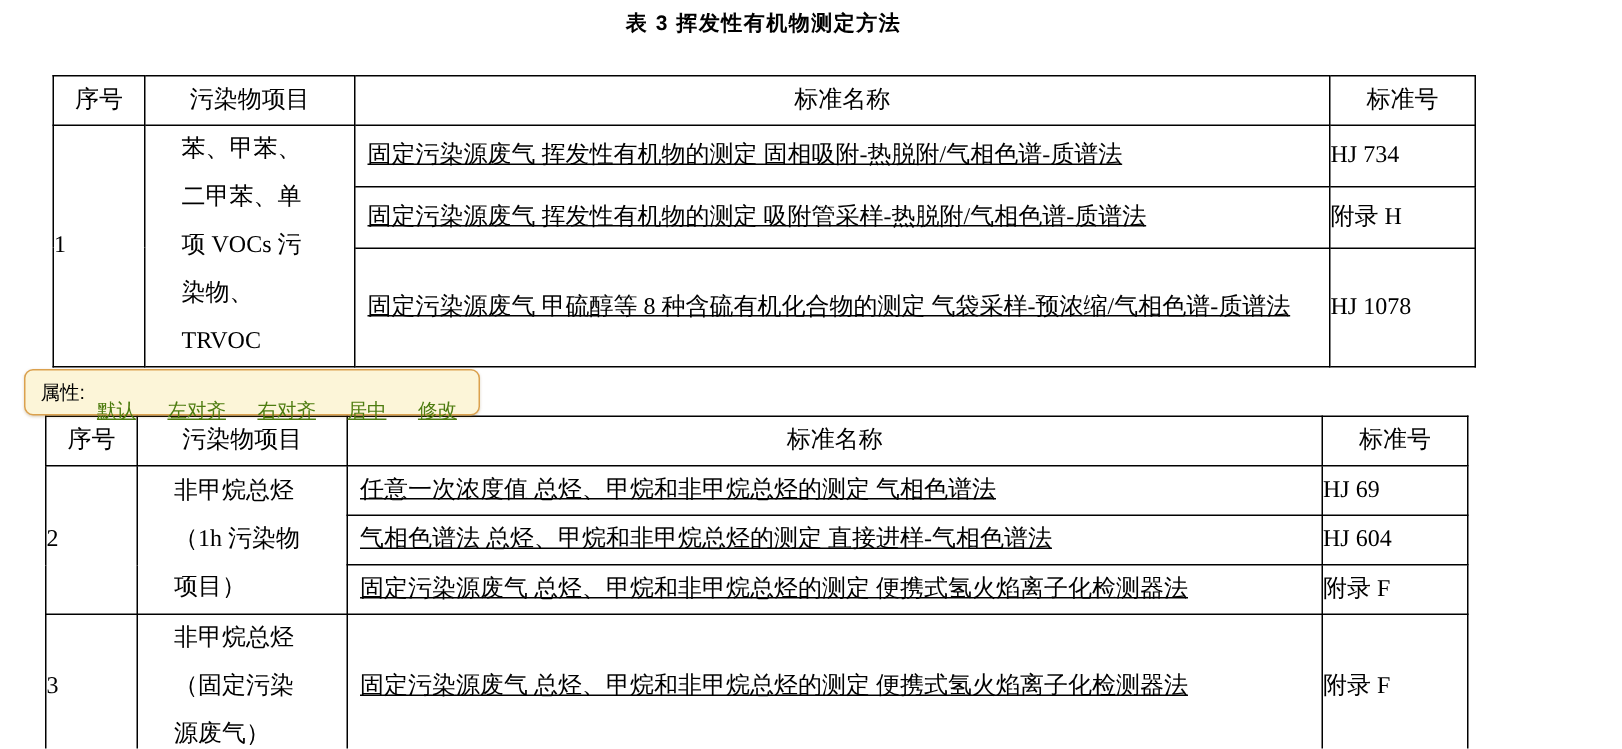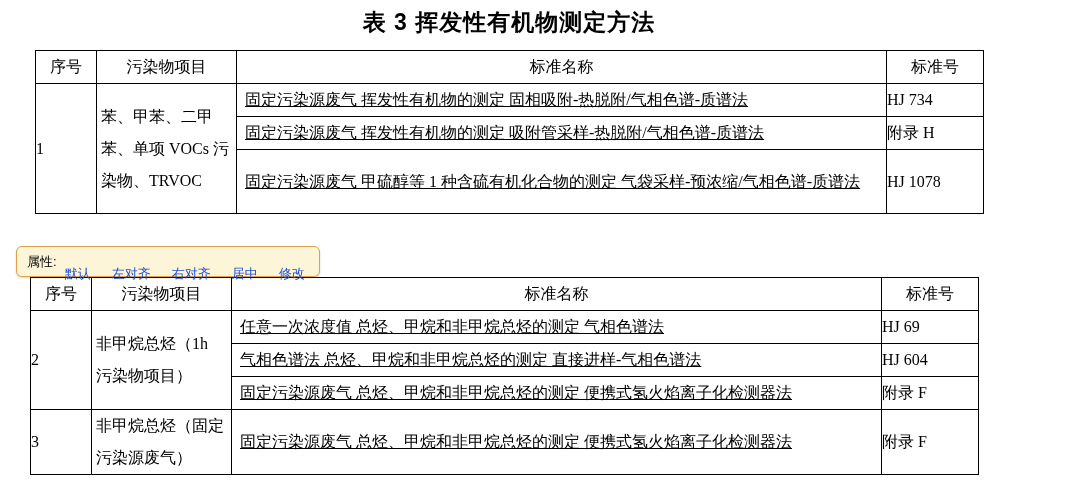--- a/index.html
+++ b/index.html
@@ -5,21 +5,21 @@
   * { margin: 0; padding: 0; box-sizing: border-box; }
   html, body { width: 1081px; height: 499px; background: #ffffff; overflow: hidden; }
   body { position: relative; font-family: "Liberation Serif", "DejaVu Serif", serif; color: #000; }
 
   .doc-title {
     position: absolute;
     top: 7px; left: 35px; width: 948px;
     text-align: center;
     font-family: "Liberation Sans", "DejaVu Sans", sans-serif;
     font-weight: bold;
-    font-size: 23px;
+    font-size: 14px;
     letter-spacing: 1px;
   }
 
   table.std-table {
     position: absolute;
     border-collapse: collapse;
     table-layout: fixed;
     width: 948px;
     font-size: 16px;
   }
@@ -31,21 +31,21 @@
     vertical-align: middle;
     font-weight: normal;
     line-height: 2;
     overflow: hidden;
   }
   .col-no   { width: 61px; }
   .col-pol  { width: 140px; }
   .col-name { width: 650px; }
   .col-code { width: 97px; }
 
-  .pollutant-cell { padding: 0 4px; }
+  .pollutant-cell { padding: 0 24px; }
   .name-cell { padding: 0 8px; text-decoration: underline; }
 
   tr.h31 { height: 31px; }
   tr.h32 { height: 32px; }
   tr.h64 { height: 64px; }
   tr.h65 { height: 65px; }
   tr.h29 { height: 29px; }
 
   .prop-toolbar {
     position: absolute;
@@ -58,21 +58,22 @@
     border: 1px solid #dba14e;
     border-radius: 6px;
     box-shadow: 0 1px 2px rgba(120, 80, 10, 0.25);
     font-family: "Liberation Sans", "DejaVu Sans", sans-serif;
     font-size: 13px;
     white-space: nowrap;
     z-index: 5;
   }
   .prop-toolbar .prop-label { color: #000; margin-right: 8px; }
   .prop-toolbar a {
-    color: #1d4ed8;
+    color: #4d7c0f;
+    text-decoration: underline;
     margin-right: 21px;
     cursor: pointer;
     margin-top: 24px;
   }
   .prop-toolbar a:last-child { margin-right: 0; }
 </style>
 </head>
 <body>
 
 <div class="doc-title">表 3  挥发性有机物测定方法</div>
@@ -95,21 +96,21 @@
       <td rowspan="3">1</td>
       <td rowspan="3" class="pollutant-cell">苯、甲苯、二甲苯、单项 VOCs 污染物、TRVOC</td>
       <td class="name-cell">固定污染源废气  挥发性有机物的测定  固相吸附-热脱附/气相色谱-质谱法</td>
       <td>HJ 734</td>
     </tr>
     <tr class="h32">
       <td class="name-cell">固定污染源废气  挥发性有机物的测定  吸附管采样-热脱附/气相色谱-质谱法</td>
       <td>附录 H</td>
     </tr>
     <tr class="h64">
-      <td class="name-cell">固定污染源废气  甲硫醇等 1 种含硫有机化合物的测定  气袋采样-预浓缩/气相色谱-质谱法</td>
+      <td class="name-cell">固定污染源废气  甲硫醇等 8 种含硫有机化合物的测定  气袋采样-预浓缩/气相色谱-质谱法</td>
       <td>HJ 1078</td>
     </tr>
   </tbody>
 </table>
 
 <div class="prop-toolbar">
   <span class="prop-label">属性:</span>
   <a>默认</a>
   <a>左对齐</a>
   <a>右对齐</a>

